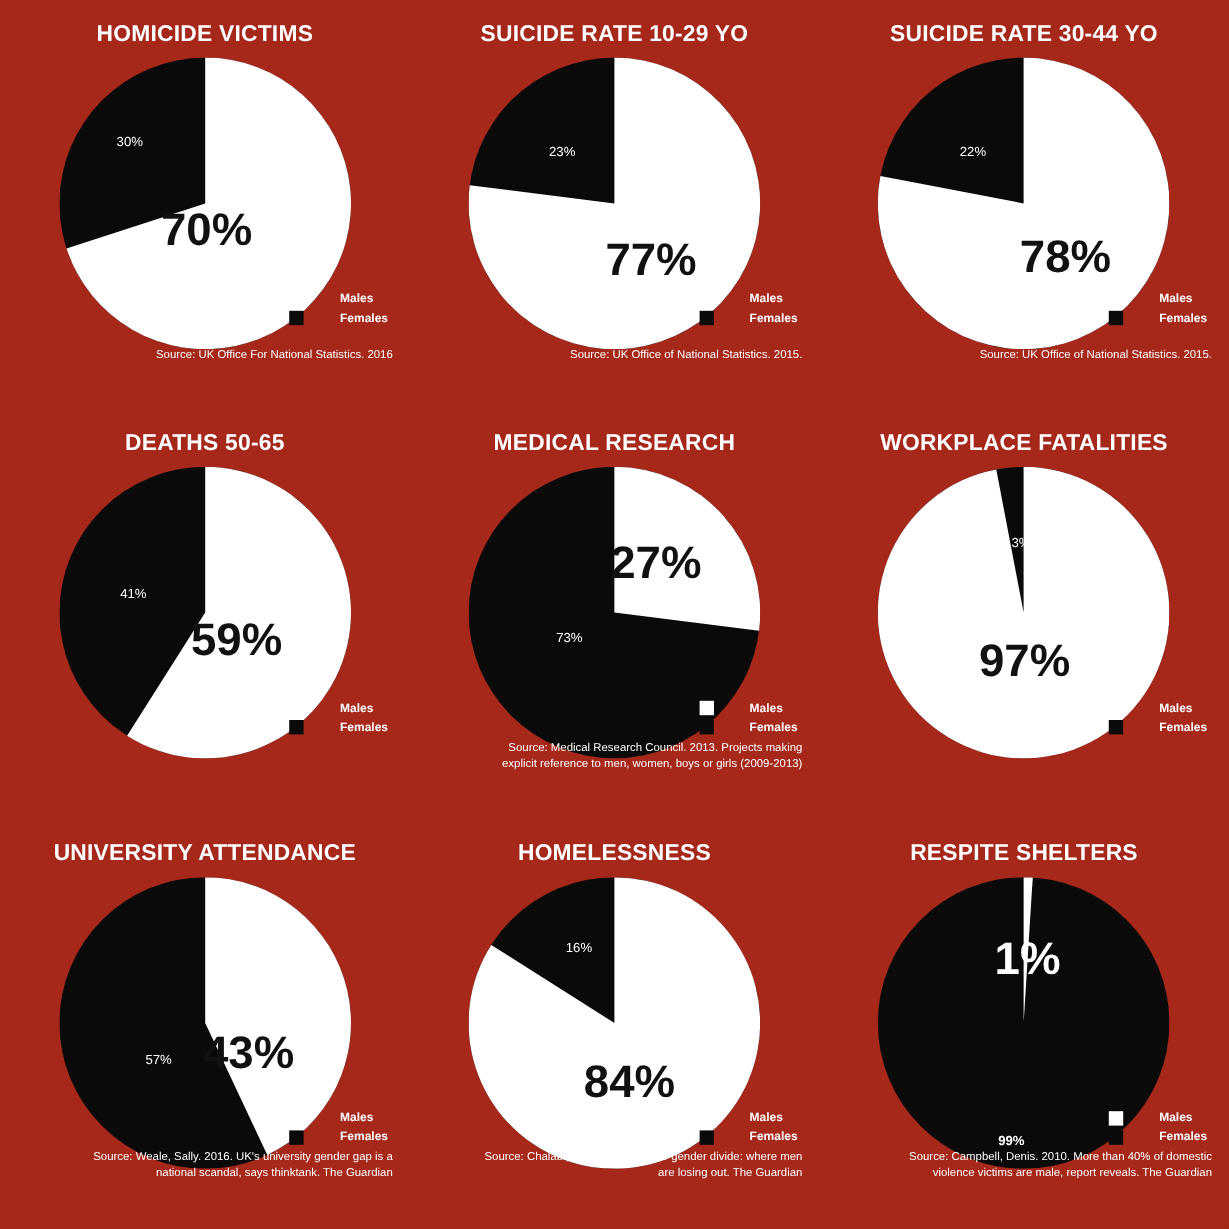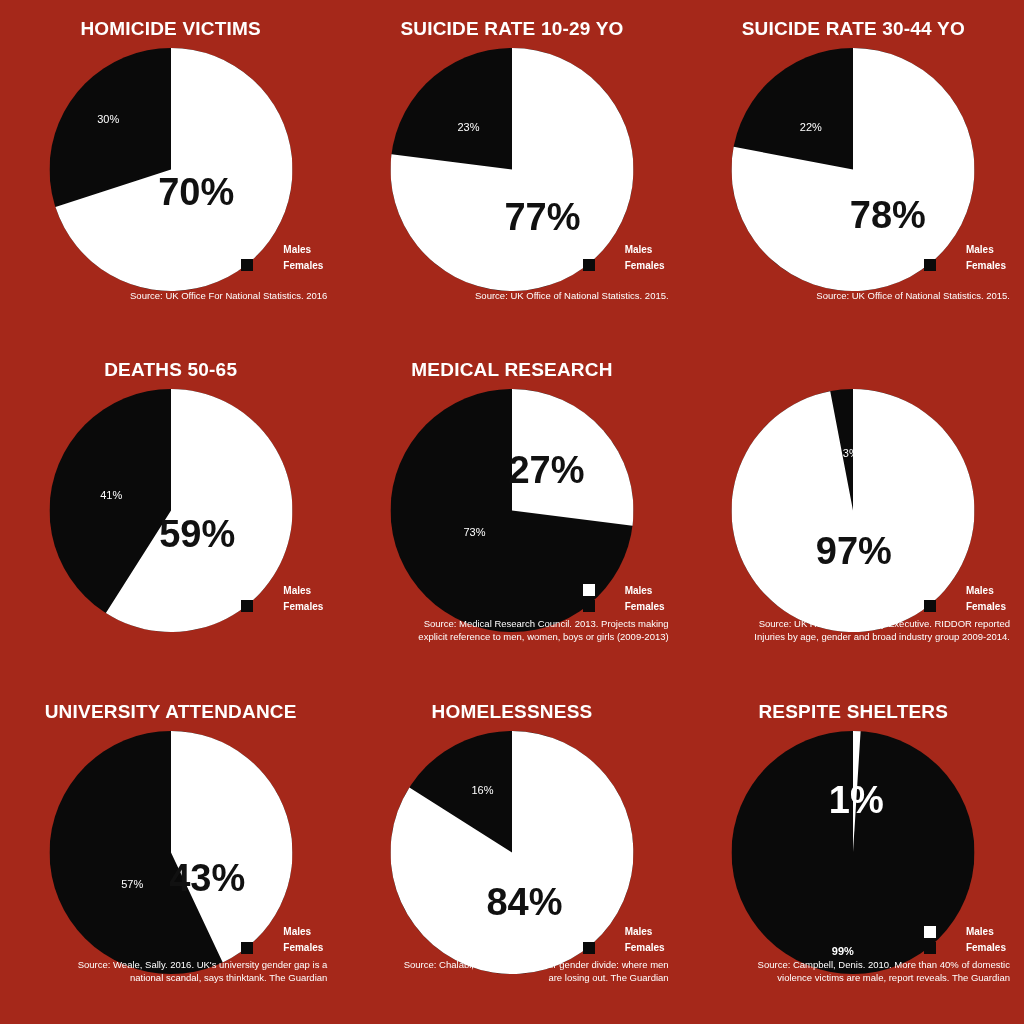--- a/index.html
+++ b/index.html
@@ -116,21 +116,21 @@
 <body>
 
 <div id="grid">
     <div class="panel">
       <div class="panel-title">HOMICIDE VICTIMS</div>
       <div class="pie-wrap">
         <svg class="pie-svg" viewBox="0 0 243 243">
           <circle cx="121.5" cy="121.5" r="121.5" fill="#0a0a0a"></circle>
           <path d="M 121.5 121.5 L 121.50000000000001 0 A 121.5 121.5 0 1 1 5.946633270138861 159.04556481655618 Z" fill="#ffffff"></path>
         </svg>
-        <div class="big-label dark" style="left: 109px; top: 125px;">70%</div>
+        <div class="big-label dark" style="left: 85px; top: 125px;">70%</div>
         <div class="small-label light" style="left: 48px; top: 66px;">30%</div>
       </div>
       <div class="legend">
         <div class="legend-row">
           <span class="swatch males"></span>
           <span class="legend-text">Males</span>
         </div>
         <div class="legend-row">
           <span class="swatch females"></span>
           <span class="legend-text">Females</span>
@@ -228,41 +228,38 @@
           <span class="swatch females"></span>
           <span class="legend-text">Females</span>
         </div>
       </div>
       <div class="source">
         <div>Source: Medical Research Council. 2013. Projects making</div>
         <div>explicit reference to men, women, boys or girls (2009-2013)</div>
       </div>
     </div>
     <div class="panel">
+      <div class="panel-title">WORKPLACE FATALITIES</div>
       <div class="pie-wrap">
         <svg class="pie-svg" viewBox="0 0 243 243">
           <circle cx="121.5" cy="121.5" r="121.5" fill="#0a0a0a"></circle>
           <path d="M 121.5 121.5 L 121.50000000000001 0 A 121.5 121.5 0 1 1 98.73317027783435 2.1520990364643495 Z" fill="#ffffff"></path>
         </svg>
         <div class="big-label dark" style="left: 84px; top: 143px;">97%</div>
         <div class="small-label light" style="left: 111px; top: 59px;">3%</div>
       </div>
       <div class="legend">
         <div class="legend-row">
           <span class="swatch males"></span>
           <span class="legend-text">Males</span>
         </div>
         <div class="legend-row">
           <span class="swatch females"></span>
           <span class="legend-text">Females</span>
         </div>
-      </div>
-      <div class="source">
-        <div>Source: UK Health and Safety Executive. RIDDOR reported</div>
-        <div>Injuries by age, gender and broad industry group 2009-2014.</div>
       </div>
     </div>
     <div class="panel">
       <div class="panel-title">UNIVERSITY ATTENDANCE</div>
       <div class="pie-wrap">
         <svg class="pie-svg" viewBox="0 0 243 243">
           <circle cx="121.5" cy="121.5" r="121.5" fill="#0a0a0a"></circle>
           <path d="M 121.5 121.5 L 121.50000000000001 0 A 121.5 121.5 0 0 1 173.2321839251563 231.43648687462138 Z" fill="#ffffff"></path>
         </svg>
         <div class="big-label dark" style="left: 120px; top: 128px;">43%</div>

